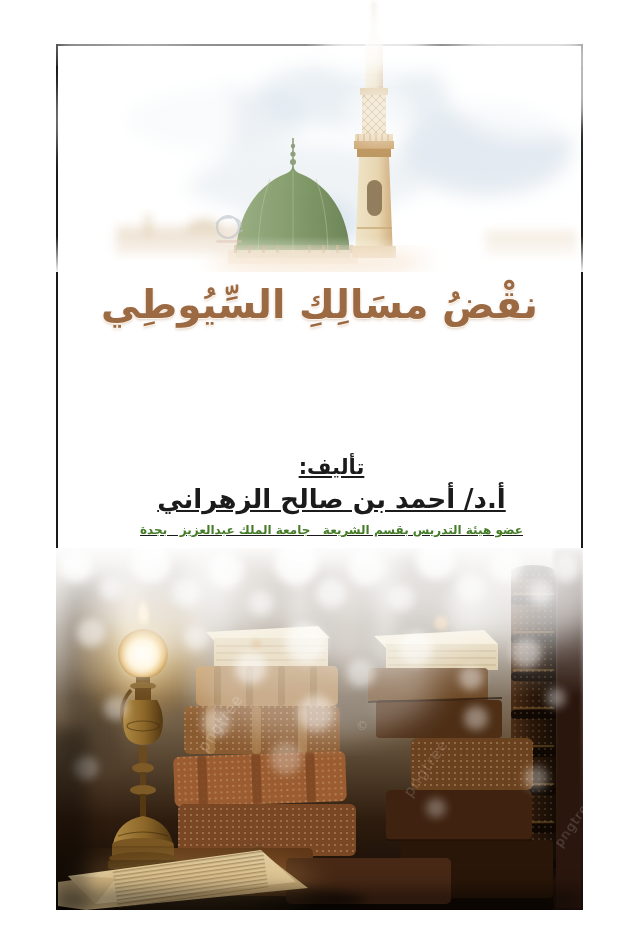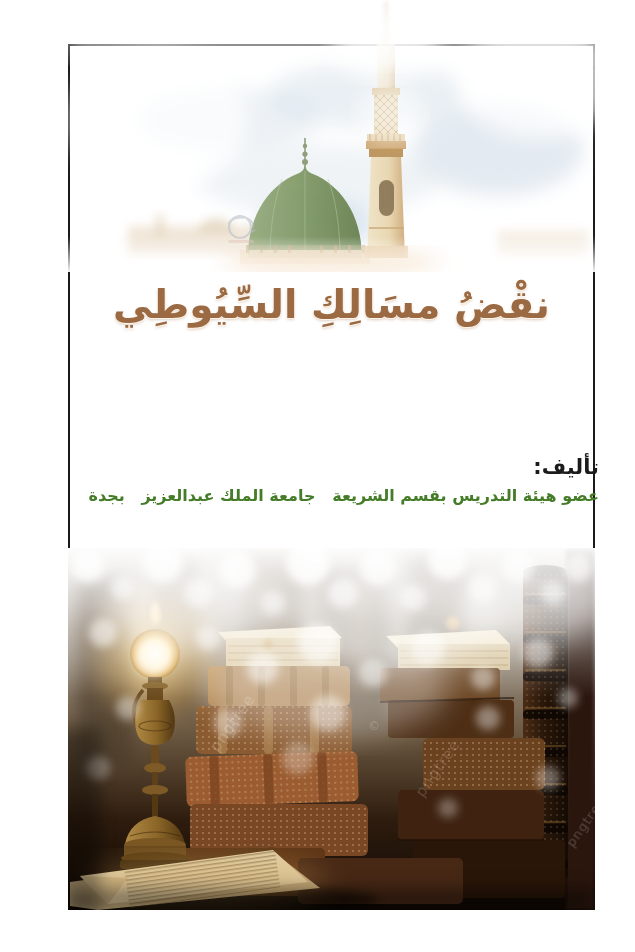--- a/index.html
+++ b/index.html
@@ -1,42 +1,43 @@
 <!DOCTYPE html>
 <html lang="ar" style="--title-brown: #9b6942; --affiliation-green: #447c28; --body-text: #1b1b1b; --frame-border: #1a1a1a; --dome-green: #7d9663; --minaret-cream: #e6d2a8;"><head>
 <meta charset="utf-8">
 <style>
   html,body{margin:0;padding:0;background:#ffffff;}
   .page{
     position:relative;width:635px;height:952px;background:#ffffff;overflow:hidden;
     font-family:"DejaVu Sans",sans-serif;
   }
   .frame{
-    position:absolute;left:56px;top:44px;width:527px;height:866px;overflow:visible;margin-left:12px;
+    position:absolute;left:56px;top:44px;width:527px;height:866px;overflow:visible;
   }
   .frame-border{
     position:absolute;inset:0;border:2px solid var(--frame-border,#1a1a1a);
     box-sizing:border-box;z-index:1;
   }
   .mosque-scene{position:absolute;left:0;top:-44px;width:527px;height:272px;z-index:2;}
   .photo-scene{position:absolute;left:0;top:504px;width:527px;height:362px;z-index:2;}
   .title-block{
     position:absolute;left:0;top:228px;width:100%;z-index:3;text-align:center;
     direction:rtl;color:var(--title-brown,#9b6942);
     font-size:39px;font-weight:700;line-height:66px;
     text-shadow:0 1px 0 rgba(255,246,235,.9),0 2px 3px rgba(150,95,45,.28);
   }
   .byline-block{
-    position:absolute;left:4px;top:408px;width:100%;z-index:3;text-align:right;direction:rtl;
+    position:absolute;left:12px;top:408px;width:100%;z-index:3;text-align:center;direction:rtl;
     color:var(--body-text,#1b1b1b);
+    text-decoration:underline;
   }
   .byline-label{font-size:21px;line-height:30px;font-weight:700;}
   .author-name{font-size:26px;line-height:34px;font-weight:700;}
   .author-affiliation{
-    font-size:16px;line-height:28px;font-weight:700;white-space:pre-wrap;
+    font-size:12px;line-height:28px;font-weight:700;white-space:pre-wrap;
     color:var(--affiliation-green,#447c28);
   }
 </style>
 </head>
 <body>
 
 <div class="page">
   <div class="frame">
     <div class="frame-border"></div>
 
@@ -152,20 +153,21 @@
         <ellipse cx="263" cy="262" rx="110" ry="14" fill="#f4ddc2" opacity=".55" filter="url(#b10)"></ellipse>
       </g>
     </svg>
 
     <div class="title-block" dir="rtl">
       <div>نقْضُ مسَالِكِ السِّيُوطِي</div>
     </div>
 
     <div class="byline-block" dir="rtl">
       <div class="byline-label">تأليف:</div>
+      <div class="author-name">أ.د/ أحمد بن صالح الزهراني</div>
       <div class="author-affiliation">عضو هيئة التدريس بقسم الشريعة   جامعة الملك عبدالعزيز   بجدة</div>
     </div>
 
     <svg class="photo-scene" viewBox="0 0 527 362" xmlns="http://www.w3.org/2000/svg">
       <defs>
         <linearGradient id="bgGrad" x1="0" y1="0" x2="0" y2="1">
           <stop offset="0" stop-color="#c8c2bb"></stop>
             <stop offset="30%" stop-color="#9a8f81"></stop>
           <stop offset="52%" stop-color="#69563f"></stop>
             <stop offset="75%" stop-color="#2e1c0e"></stop>

